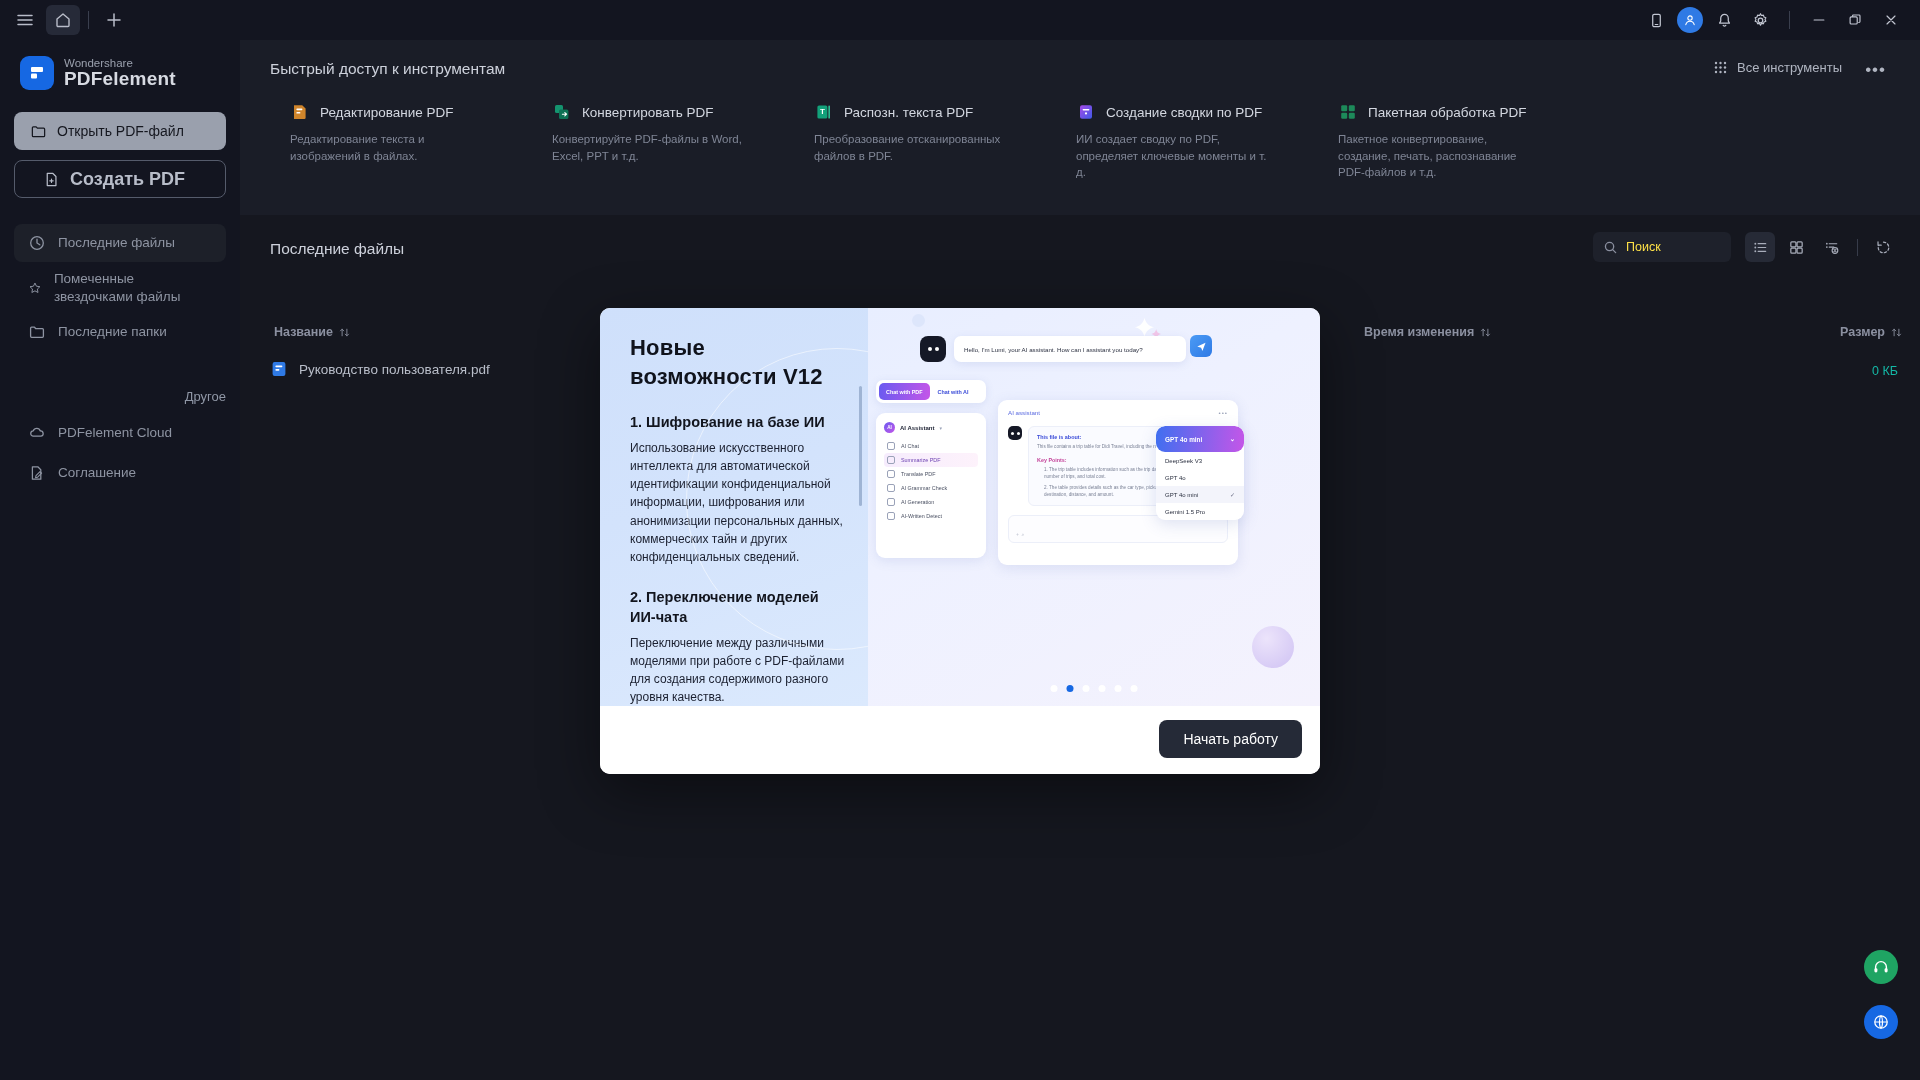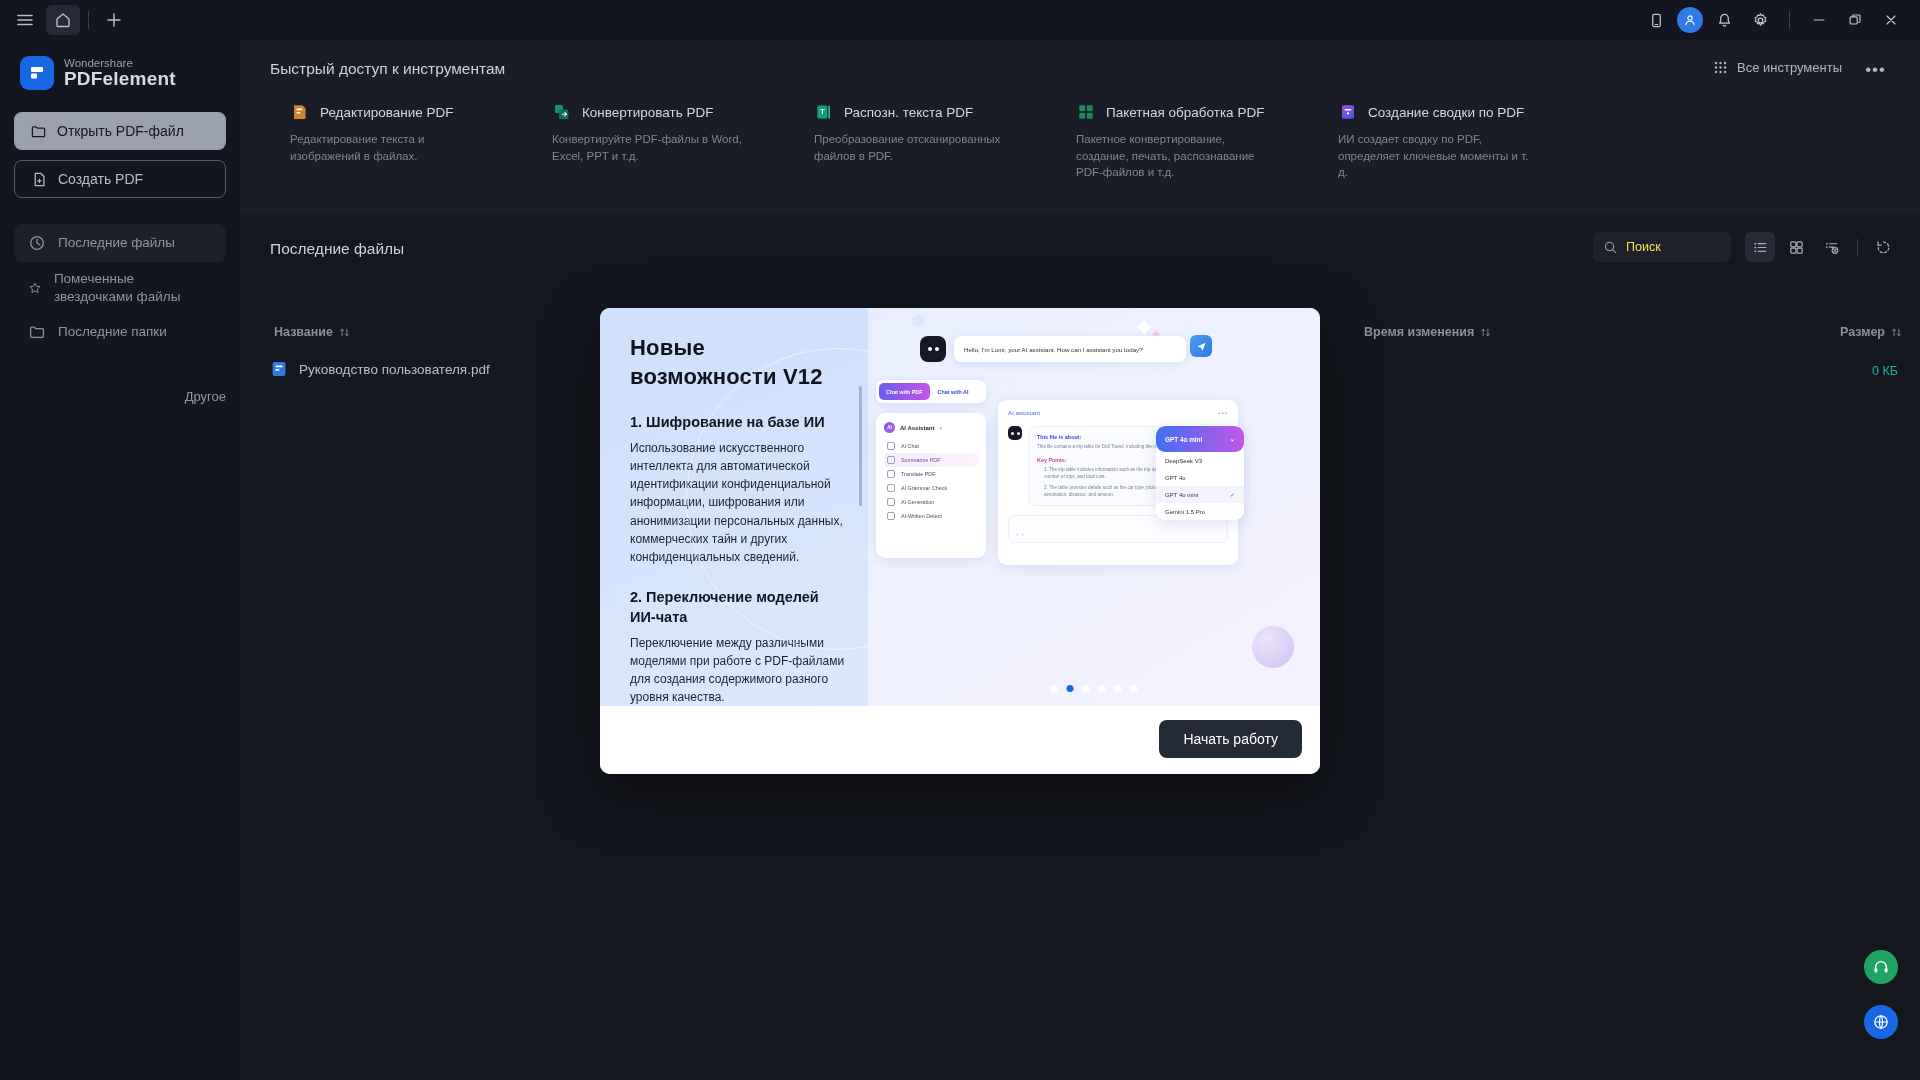--- a/index.html
+++ b/index.html
@@ -48,22 +48,22 @@
   .brand-sub { font-size: 11.5px; color: #9aa0ad; }
   .brand-name { font-size: 19px; color: #d7dae2; font-weight: bold; letter-spacing: .2px; }
 
   .primary-btn {
     margin-top: 22px; height: 38px; border-radius: 8px;
     display: flex; align-items: center; gap: 10px; padding-left: 16px;
     background: #9aa0ad; color: #15171f; font-size: 14px;
   }
   .outline-btn {
     margin-top: 10px; height: 38px; border-radius: 8px;
-    display: flex; align-items: center; gap: 10px; padding-left: 16px;
-    border: 1px solid #555b6b; color: #b8bdc9; font-size: 14px;
+    display: flex; align-items: center; gap: 10px; padding-left: 28px;
+    border: 1px solid #555b6b; color: #b8bdc9; font-size: 18px; font-weight: bold;
   }
 
   .navlist { margin-top: 26px; }
   .navitem {
     min-height: 38px; border-radius: 8px; display: flex; align-items: center; gap: 12px;
     padding: 6px 10px 6px 14px; color: #8e94a2; font-size: 13.5px; margin-bottom: 2px;
   }
   .navitem.active { background: #1d2029; }
   .navitem .lbl { line-height: 1.3; }
   .group-title { color: #9097a6; font-size: 13px; margin: 38px 0 10px 4px; text-align: right; }
@@ -350,20 +350,35 @@
     <div class="navitem">
       <svg width="18" height="18" viewBox="0 0 18 18">
           <path d="M2.6 5.2a1 1 0 0 1 1-1h2.9l1.3 1.5h6.6a1 1 0 0 1 1 1v6.6a1 1 0 0 1-1 1H3.6a1 1 0 0 1-1-1z" fill="none" stroke="currentColor" stroke-width="1.3" stroke-linejoin="round"></path>
         </svg>
       <span class="lbl">Последние папки</span>
     </div>
   </div>
 
   <div class="group-title">Другое</div>
 
+  <div class="navlist" style="margin-top:0">
+    <div class="navitem">
+      <svg width="18" height="18" viewBox="0 0 18 18">
+          <path d="M5 12.2a2.7 2.7 0 0 1 .3-5.36A3.7 3.7 0 0 1 12.3 7a2.6 2.6 0 0 1 .5 5.2z" fill="none" stroke="currentColor" stroke-width="1.25" stroke-linejoin="round"></path>
+        </svg>
+      <span class="lbl">PDFelement Cloud</span>
+    </div>
+    <div class="navitem">
+      <svg width="18" height="18" viewBox="0 0 18 18">
+          <path d="M4.4 2.8h5.4l3 3v9.4H4.4z" fill="none" stroke="currentColor" stroke-width="1.25" stroke-linejoin="round"></path>
+          <path d="M8 11.6l4-4 1.6 1.6-4 4-2 .5z" fill="none" stroke="currentColor" stroke-width="1.1" stroke-linejoin="round"></path>
+        </svg>
+      <span class="lbl">Соглашение</span>
+    </div>
+  </div>
 </div>
 
 <div class="main">
 
   <div class="panel-top">
     <div class="qa-title">Быстрый доступ к инструментам</div>
 
     <div class="all-tools">
       <svg width="15" height="15" viewBox="0 0 15 15">
         <g fill="currentColor">
@@ -416,37 +431,20 @@
           <span class="tool-icon">
             <svg width="20" height="20" viewBox="0 0 20 20">
                 <rect x="3.4" y="3.4" width="10" height="13.2" rx="1.6" fill="#12a17a"></rect>
                 <text x="8.4" y="12.4" font-size="8" font-family="Liberation Sans, sans-serif" fill="#fff" text-anchor="middle" font-weight="bold">T</text>
                 <rect x="14.4" y="3.4" width="1.5" height="13.2" rx=".7" fill="#2ecf9e"></rect>
               </svg>
           </span>
           <span class="tool-name">Распозн. текста PDF</span>
         </div>
         <div class="tool-desc">Преобразование отсканированных файлов в PDF.</div>
-      </div>
-
-      <div class="tool">
-        <div class="tool-head">
-          <span class="tool-icon">
-            <svg width="20" height="20" viewBox="0 0 20 20">
-                <g fill="#1d8a5a">
-                  <rect x="3.2" y="3.2" width="6" height="6" rx="1.2"></rect>
-                  <rect x="10.8" y="3.2" width="6" height="6" rx="1.2"></rect>
-                  <rect x="3.2" y="10.8" width="6" height="6" rx="1.2"></rect>
-                  <rect x="10.8" y="10.8" width="6" height="6" rx="1.2"></rect>
-                </g>
-              </svg>
-          </span>
-          <span class="tool-name">Пакетная обработка PDF</span>
-        </div>
-        <div class="tool-desc">Пакетное конвертирование, создание, печать, распознавание PDF-файлов и т.д.</div>
       </div>
 
       <div class="tool">
         <div class="tool-head">
           <span class="tool-icon">
             <svg width="20" height="20" viewBox="0 0 20 20">
                 <defs>
                   <linearGradient id="gsum" x1="0" y1="0" x2="1" y2="1">
                     <stop offset="0" stop-color="#a64ae8"></stop>
                     <stop offset="1" stop-color="#3f5ae8"></stop>
@@ -454,20 +452,37 @@
                 </defs>
                 <rect x="4" y="3.2" width="12" height="13.6" rx="2" fill="url(#gsum)"></rect>
                 <rect x="6.6" y="7" width="6.8" height="1.4" rx=".7" fill="#fff"></rect>
                 <circle cx="10" cy="11.4" r="1.1" fill="#fff"></circle>
               </svg>
           </span>
           <span class="tool-name">Создание сводки по PDF</span>
         </div>
         <div class="tool-desc">ИИ создает сводку по PDF, определяет ключевые моменты и т. д.</div>
       </div>
+
+      <div class="tool">
+        <div class="tool-head">
+          <span class="tool-icon">
+            <svg width="20" height="20" viewBox="0 0 20 20">
+                <g fill="#1d8a5a">
+                  <rect x="3.2" y="3.2" width="6" height="6" rx="1.2"></rect>
+                  <rect x="10.8" y="3.2" width="6" height="6" rx="1.2"></rect>
+                  <rect x="3.2" y="10.8" width="6" height="6" rx="1.2"></rect>
+                  <rect x="10.8" y="10.8" width="6" height="6" rx="1.2"></rect>
+                </g>
+              </svg>
+          </span>
+          <span class="tool-name">Пакетная обработка PDF</span>
+        </div>
+        <div class="tool-desc">Пакетное конвертирование, создание, печать, распознавание PDF-файлов и т.д.</div>
+      </div>
     </div>
   </div>
 
   <div class="recent-title">Последние файлы</div>
 
   <div class="recent-tools">
     <div class="search-box">
       <svg width="15" height="15" viewBox="0 0 16 16">
           <circle cx="7" cy="7" r="4.4" fill="none" stroke="#8b90a0" stroke-width="1.4"></circle>
           <path d="M10.3 10.3l3.2 3.2" stroke="#8b90a0" stroke-width="1.4" stroke-linecap="round"></path>

